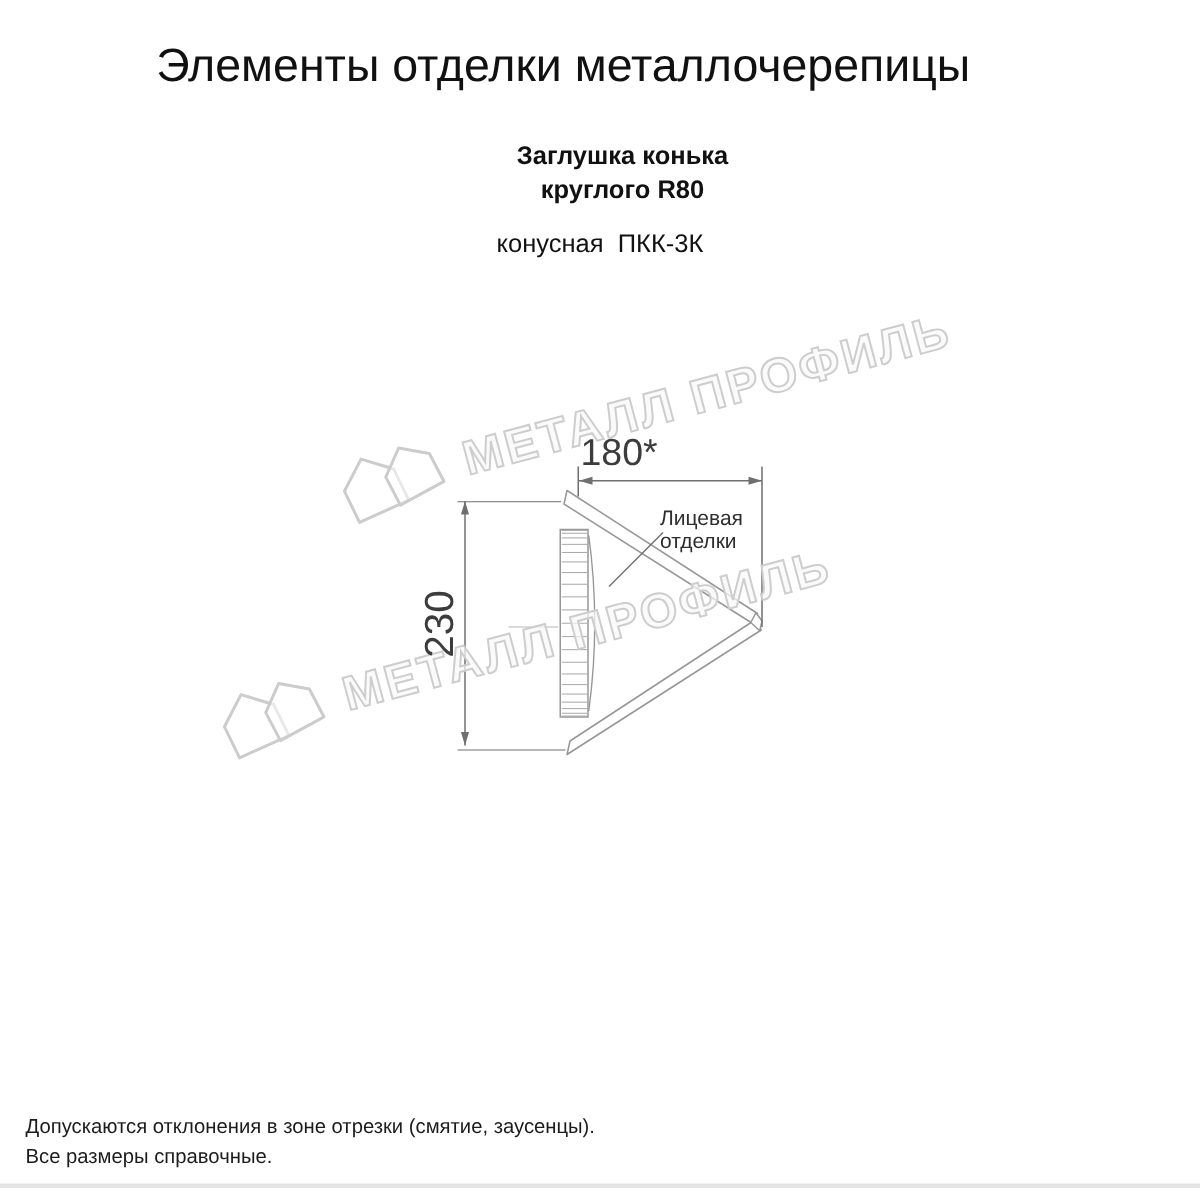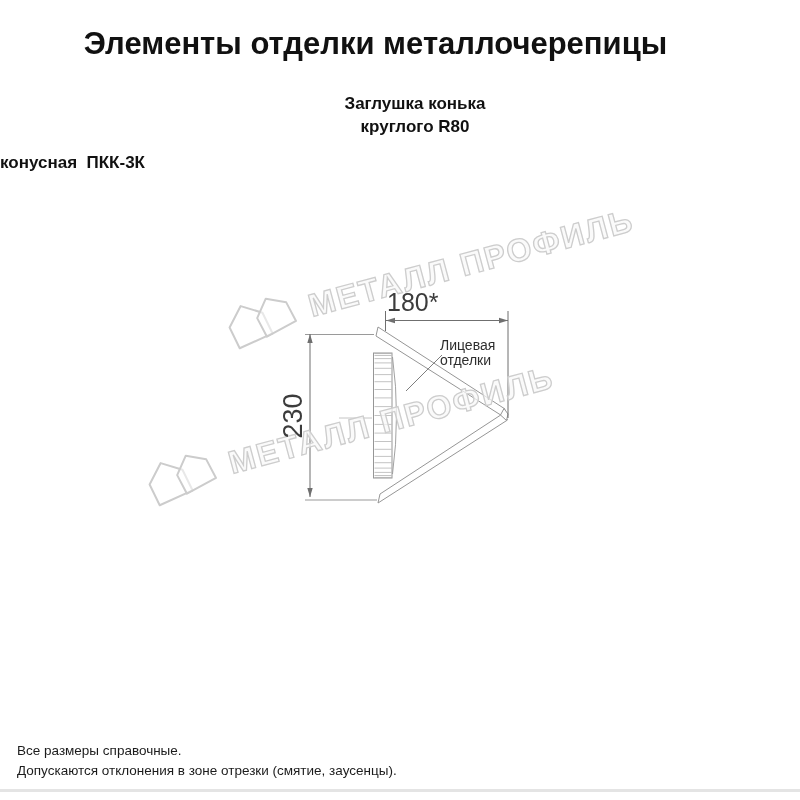--- a/index.html
+++ b/index.html
@@ -1,24 +1,24 @@
 <!DOCTYPE html>
 <html style="--line: #969696; --dim: #6f6f6f; --wm-color: #cdcdcd; --text: #111111;"><head>
 <meta charset="utf-8">
 <style>
   html,body{margin:0;padding:0;background:#fff;}
   .page{position:relative;width:800px;height:800px;background:#fff;overflow:hidden;
         font-family:"Liberation Sans",sans-serif;color:#1a1a1a;}
   
   .title{position:absolute;top:26px;left:0;width:751px;text-align:center;
-         font-size:31px;font-weight:bold;color:#111;}
+         font-size:31px;font-weight:normal;color:#111;}
   .subtitle{position:absolute;top:92px;left:0;width:800px;text-align:center;
             font-size:17px;font-weight:bold;line-height:23px;color:#111;padding-left:15px;}
-  .product{position:absolute;top:153px;left:0;width:800px;
-           font-size:17px;font-weight:bold;color:#111;white-space:pre;}
+  .product{position:absolute;top:153px;left:0;width:800px;text-align:center;
+           font-size:17px;font-weight:normal;color:#111;white-space:pre;}
   
   .wm{position:absolute;display:flex;align-items:center;gap:10px;z-index:3;
       transform:rotate(-15deg);transform-origin:0 50%;pointer-events:none;}
   .wm-text{font-size:32px;font-weight:bold;letter-spacing:2px;white-space:nowrap;
            color:rgba(248,248,248,0.72);-webkit-text-stroke:1.3px var(--wm-color,#cfcfcf);}
   .wm svg{flex:0 0 auto;}
   
   .drawing-svg{position:absolute;left:0;top:0;z-index:2;}
   .dim-label{position:absolute;z-index:4;color:#3c3c3c;}
   .dim-w{left:387px;top:288px;width:121px;text-align:left;font-size:25px;}
@@ -123,18 +123,18 @@
   </svg>
 
   <div class="dim-label dim-w">180*</div>
   <div class="dim-label dim-h">230</div>
   <div class="dim-label face-label">
     <div>Лицевая</div>
     <div>отделки</div>
   </div>
 
   <div class="footer">
+    <div>Допускаются отклонения в зоне отрезки (смятие, заусенцы).</div>
     <div>Все размеры справочные.</div>
-    <div>Допускаются отклонения в зоне отрезки (смятие, заусенцы).</div>
   </div>
   <div class="bottom-rule"></div>
 
 </div>
 
 </body></html>

